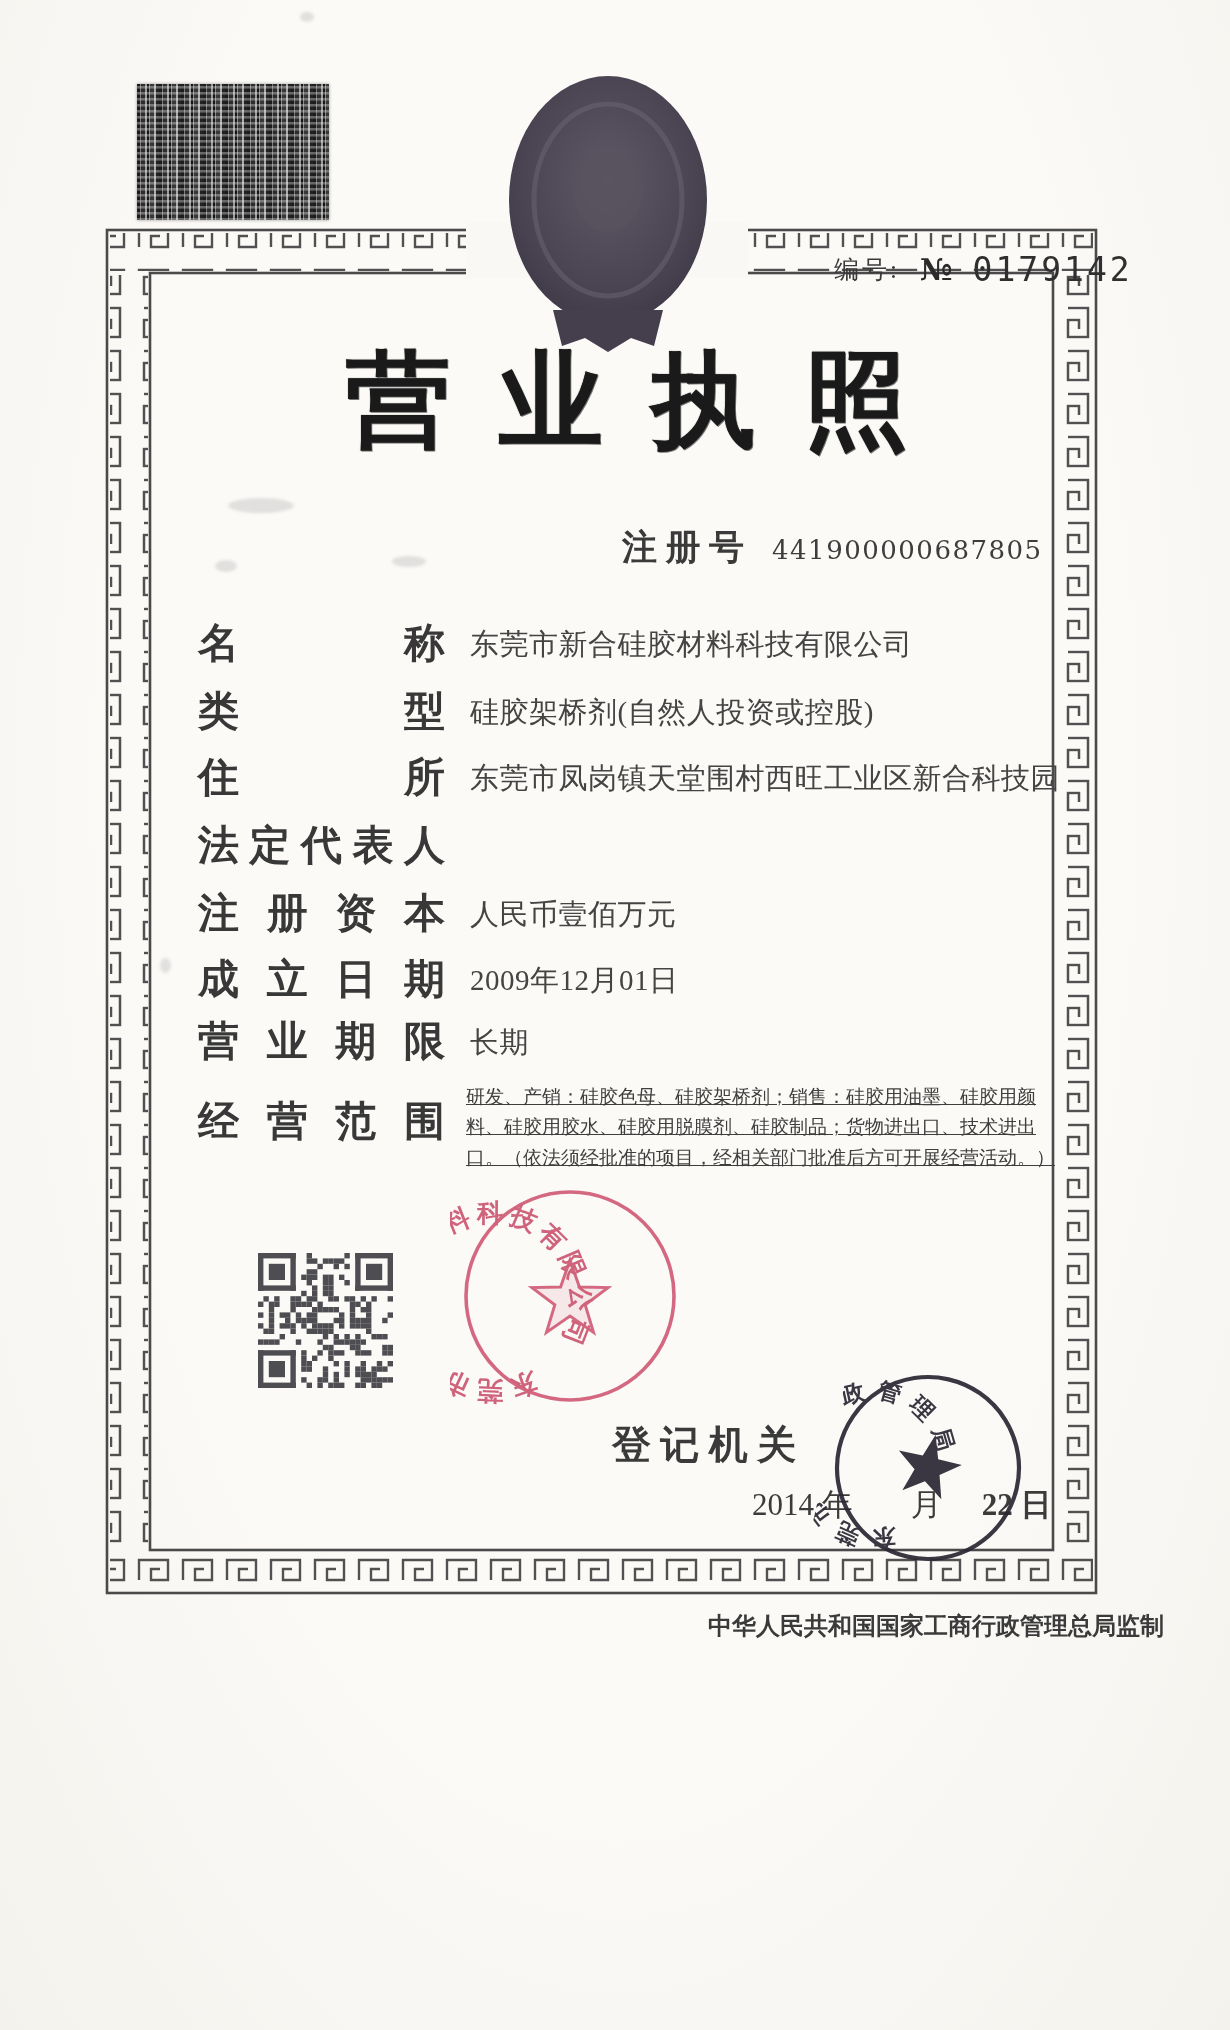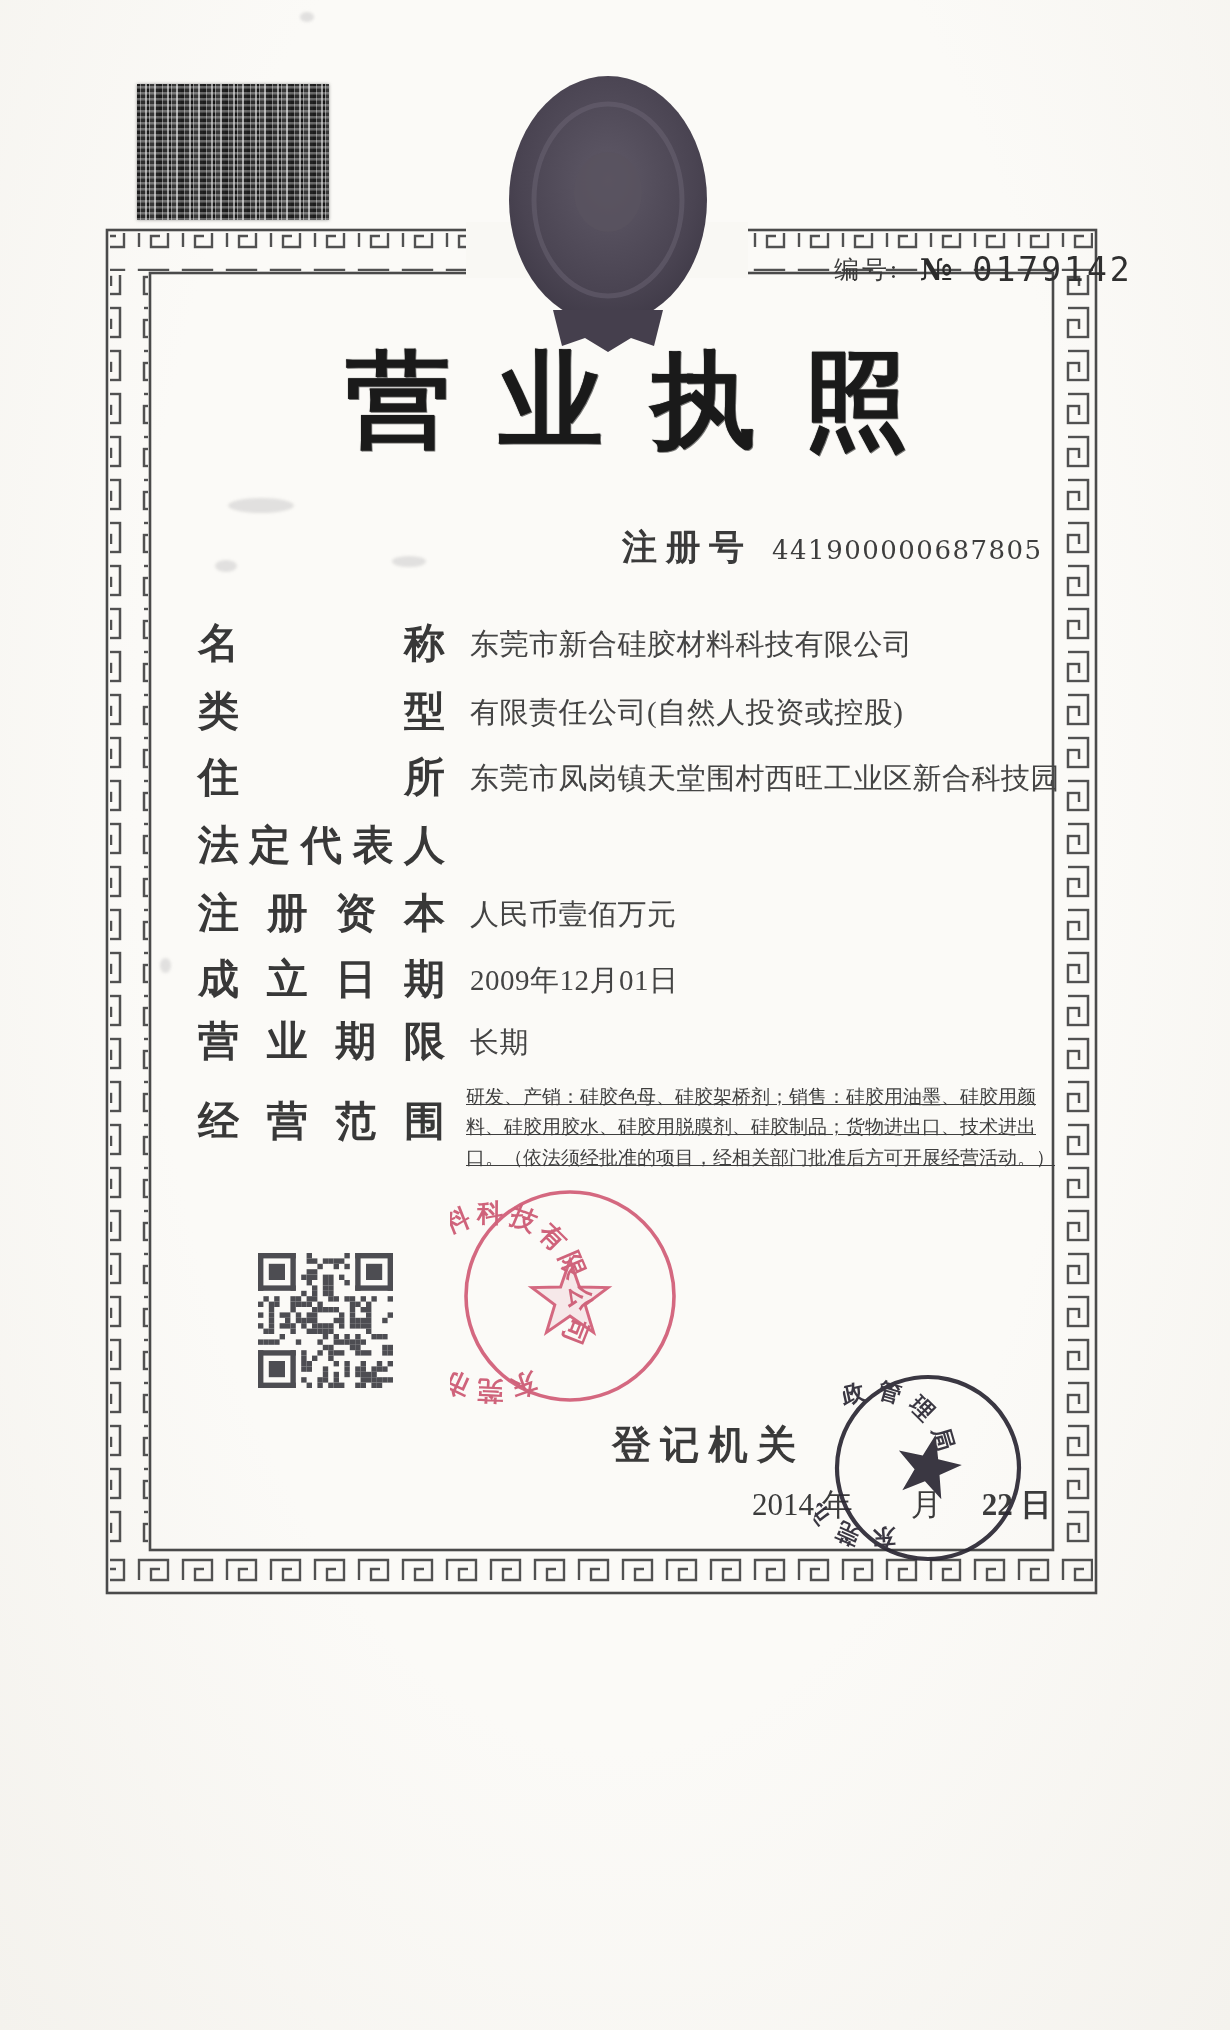--- a/index.html
+++ b/index.html
@@ -133,21 +133,21 @@
         <span>名</span>
         <span>称</span>
       </div>
     <div class="val">东莞市新合硅胶材料科技有限公司</div>
   </div>
   <div class="row" style="top:684px">
     <div class="lab spread" style="display: flex; justify-content: space-between;">
         <span>类</span>
         <span>型</span>
       </div>
-    <div class="val">有限责任公司(自然人投资或控股)</div>
+    <div class="val">硅胶架桥剂(自然人投资或控股)</div>
   </div>
   <div class="row" style="top:750px">
     <div class="lab spread" style="display: flex; justify-content: space-between;">
         <span>住</span>
         <span>所</span>
       </div>
     <div class="val">东莞市凤岗镇天堂围村西旺工业区新合科技园</div>
   </div>
   <div class="row" style="top:818px">
     <div class="lab spread" style="display: flex; justify-content: space-between;">
@@ -433,14 +433,15 @@
       <span>记</span>
       <span>机</span>
       <span>关</span>
     </div>
   <div class="issue-date">
     <span class="y">2014 年</span>
     <span class="m">月</span>
     <span class="d">22 日</span>
   </div>
 
+  <div class="foot-r">中华人民共和国国家工商行政管理总局监制</div>
 
 </div>
 
 </body></html>

